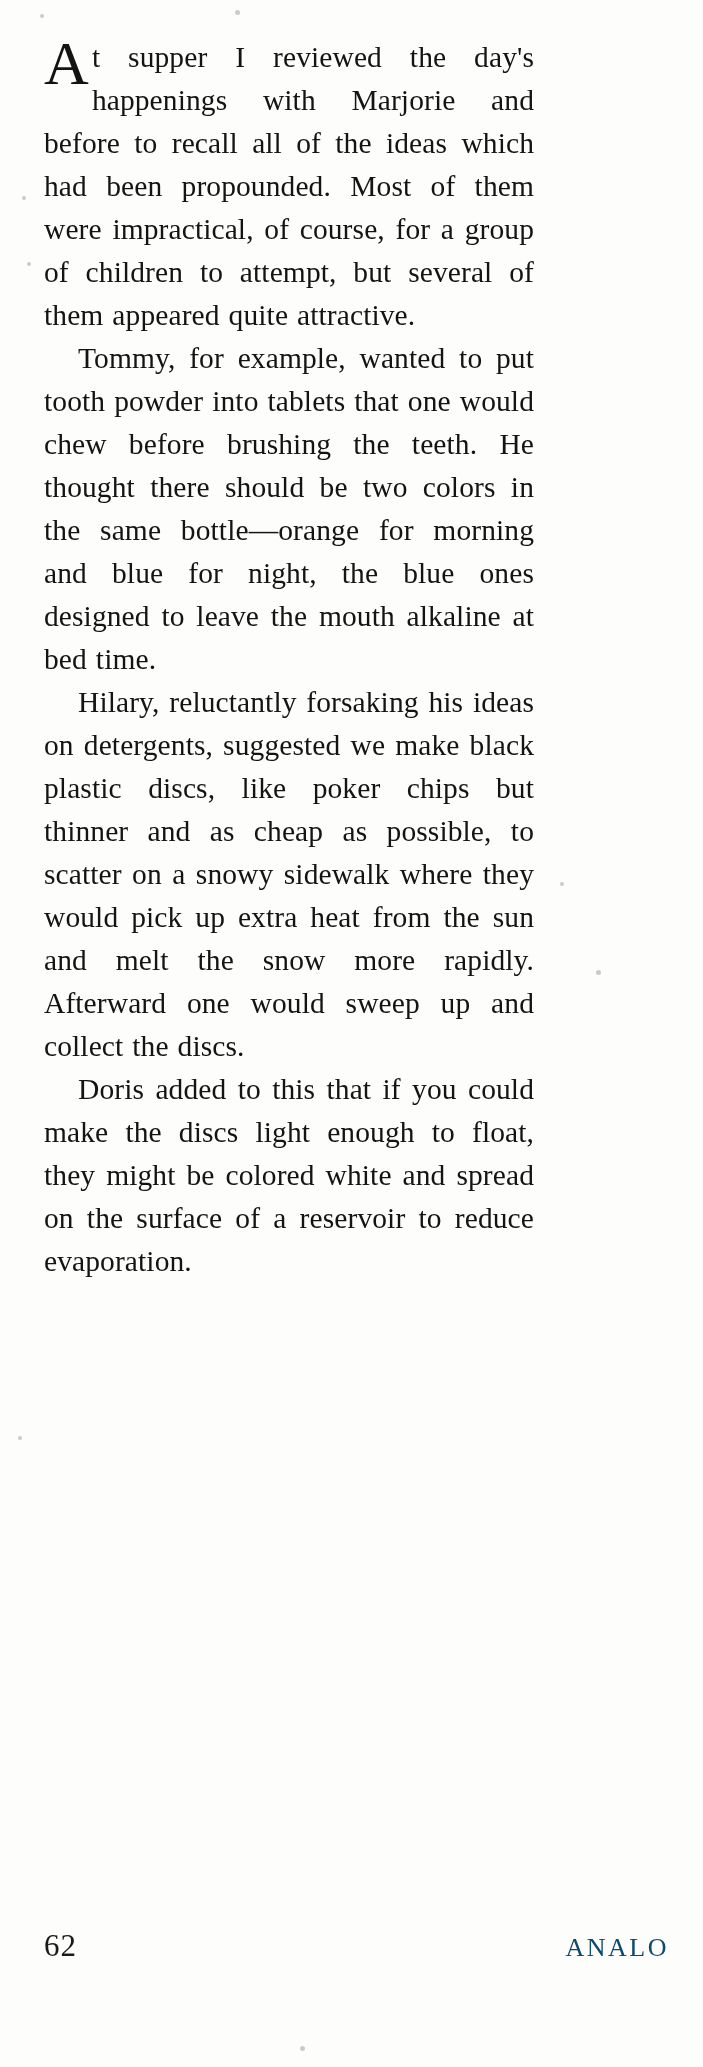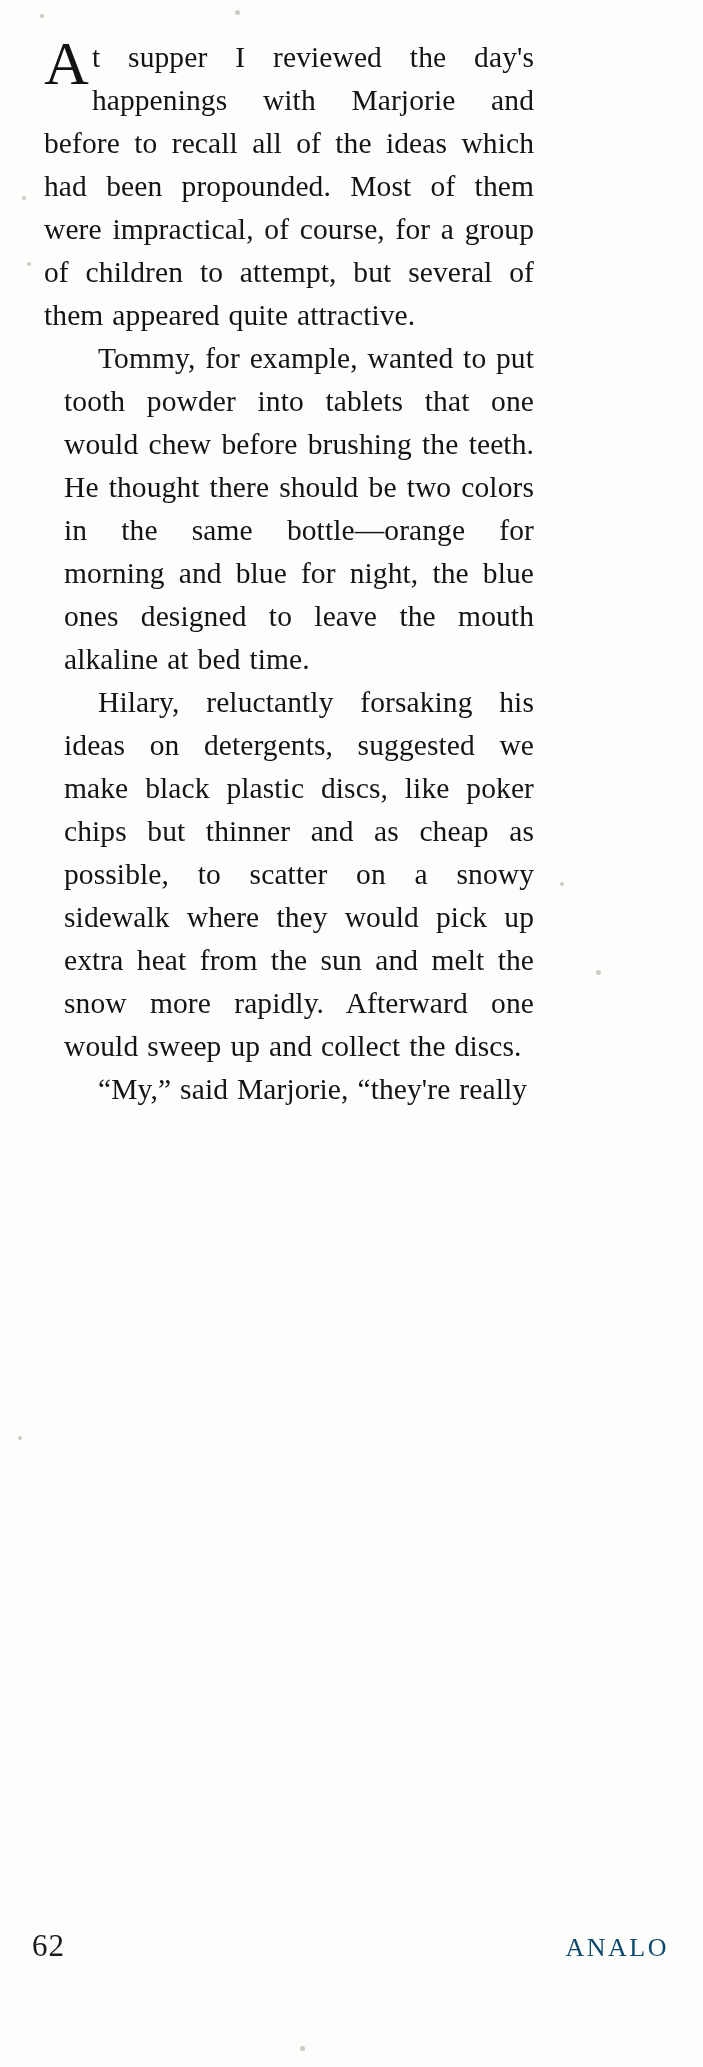--- a/index.html
+++ b/index.html
@@ -34,39 +34,39 @@
     margin: 0;
     font-size: 29.5px;
     line-height: 43px;
     text-align: justify;
     text-align-last: left;
     letter-spacing: 0.1px;
     word-spacing: 1.5px;
     color: #141414;
     text-indent: 34px;
   }
-  .para + .para { margin-top: 0px; margin-left: 20px; }
+  .para + .para { margin-top: 0px; }
 
   .para.first {
     text-indent: 0;
   }
 
   
   .dropcap {
     float: left;
     font-size: 62px;
     line-height: 50px;
     padding: 2px 3px 0 0;
     font-family: "Liberation Serif", serif;
     color: #131313;
   }
 
   .footer {
     position: absolute;
-    left: 32px;
+    left: 44px;
     right: 34px;
     top: 1928px;
     display: flex;
     align-items: baseline;
     justify-content: space-between;
   }
   .folio {
     font-size: 31px;
     color: #1a1a1a;
     letter-spacing: 1px;
@@ -89,21 +89,21 @@
 <body>
 
 <div class="page"></div>
 
 <div class="column">
 
   <p class="para first"><span class="dropcap">A</span><span>t supper I reviewed the day's happenings with Marjorie and before to recall all of the ideas which had been propounded. Most of them were impractical, of course, for a group of children to attempt, but several of them appeared quite attractive.</span></p>
 
   <p class="para">Tommy, for example, wanted to put tooth powder into tablets that one would chew before brushing the teeth. He thought there should be two colors in the same bottle—orange for morning and blue for night, the blue ones designed to leave the mouth alkaline at bed time.</p>
   <p class="para">Hilary, reluctantly forsaking his ideas on detergents, suggested we make black plastic discs, like poker chips but thinner and as cheap as possible, to scatter on a snowy sidewalk where they would pick up extra heat from the sun and melt the snow more rapidly. Afterward one would sweep up and collect the discs.</p>
-  <p class="para">“My,” said Marjorie, “they're really</p>
+  <p class="para">Doris added to this that if you could make the discs light enough to float, they might be colored white and spread on the surface of a reservoir to reduce evaporation.</p>
 
 </div>
 
 <div class="footer">
   <span class="folio">62</span>
   <span class="runninghead">ANALO</span>
 </div>
 
 <div class="speck" style="left:40px;top:14px;width:4px;height:4px;"></div>
 <div class="speck" style="left:235px;top:10px;width:5px;height:5px;"></div>

